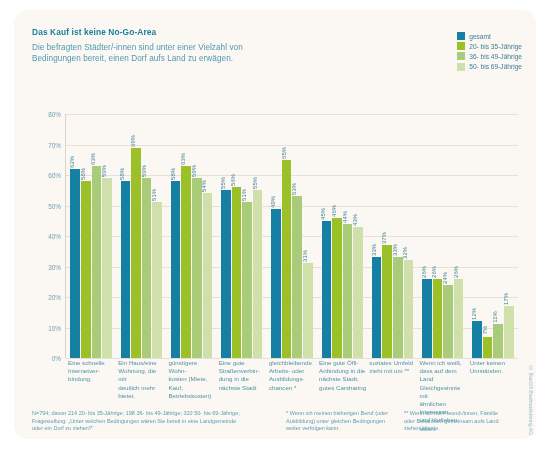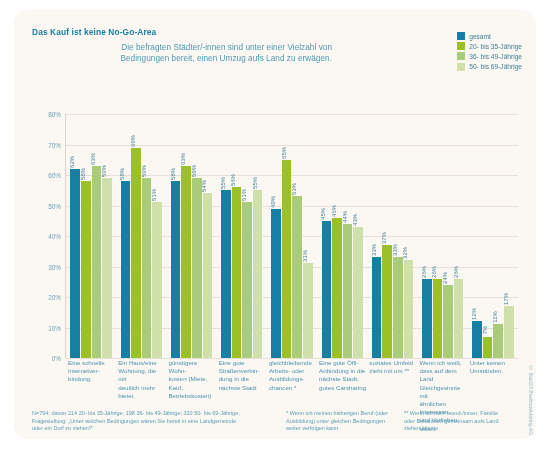--- a/index.html
+++ b/index.html
@@ -18,21 +18,20 @@
   }
   
   #hdr { position: absolute; left: 18px; top: 17px; width: 300px; }
   #hdr .title {
     font-size: 8.4px; font-weight: bold; color: #1b7fa0;
     letter-spacing: .1px; margin-bottom: 5px;
   }
   #hdr .sub {
     font-size: 8.2px; color: #4e9ab3; line-height: 11.2px;
     letter-spacing: .05px;
-    text-align: right;
   }
   
   #legend {
     position: absolute; right: 14px; top: 22px;
     display: flex; flex-direction: column; gap: 2.2px;
   }
   #legend .row { display: flex; align-items: center; gap: 4px; }
   #legend .sw { width: 8px; height: 8px; flex: none; }
   #legend .lb { font-size: 6.6px; color: #3f7f96; white-space: nowrap; }
   
@@ -87,21 +86,21 @@
 </style>
 </head>
 <body>
 
 <div id="card">
 
   <div id="hdr">
     <div class="title">Das Kauf ist keine No-Go-Area</div>
     <div class="sub">
       <div>Die befragten Städter/-innen sind unter einer Vielzahl von</div>
-      <div>Bedingungen bereit, einen Umzug aufs Land zu erwägen.</div>
+      <div>Bedingungen bereit, einen Dorf aufs Land zu erwägen.</div>
     </div>
   </div>
 
   <div id="legend">
       <div class="row">
         <span class="sw" style="background: rgb(21, 128, 164);"></span>
         <span class="lb">gesamt</span>
       </div>
       <div class="row">
         <span class="sw" style="background: rgb(156, 192, 40);"></span>

